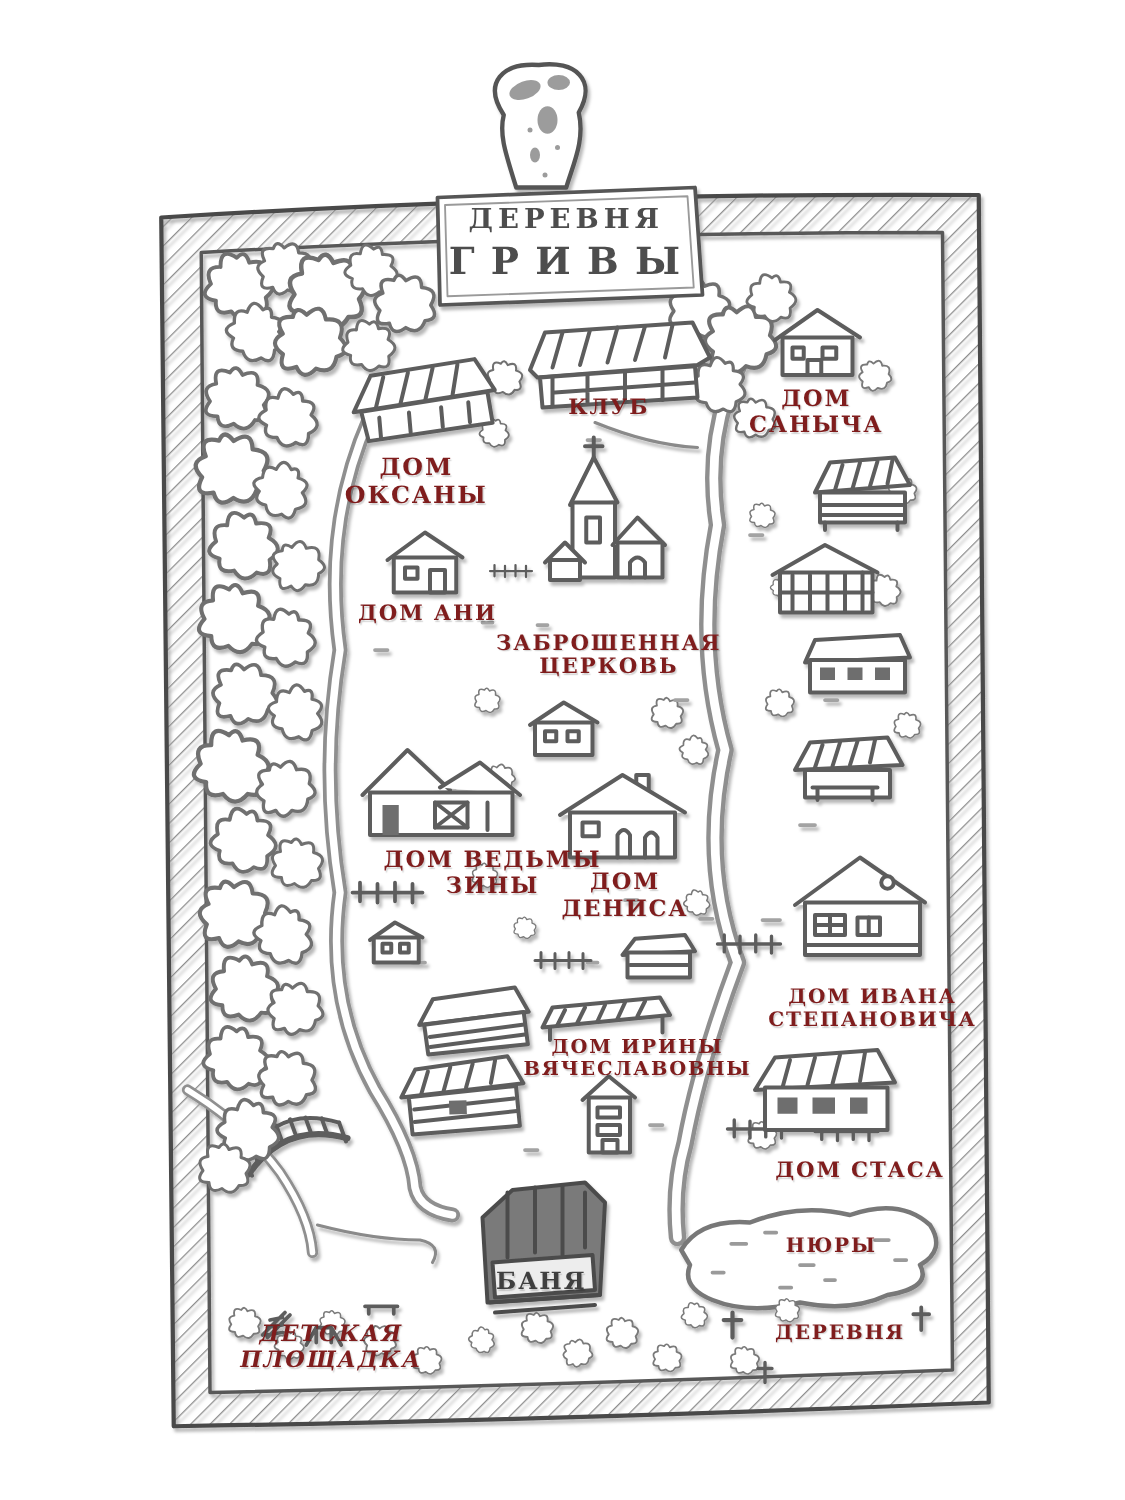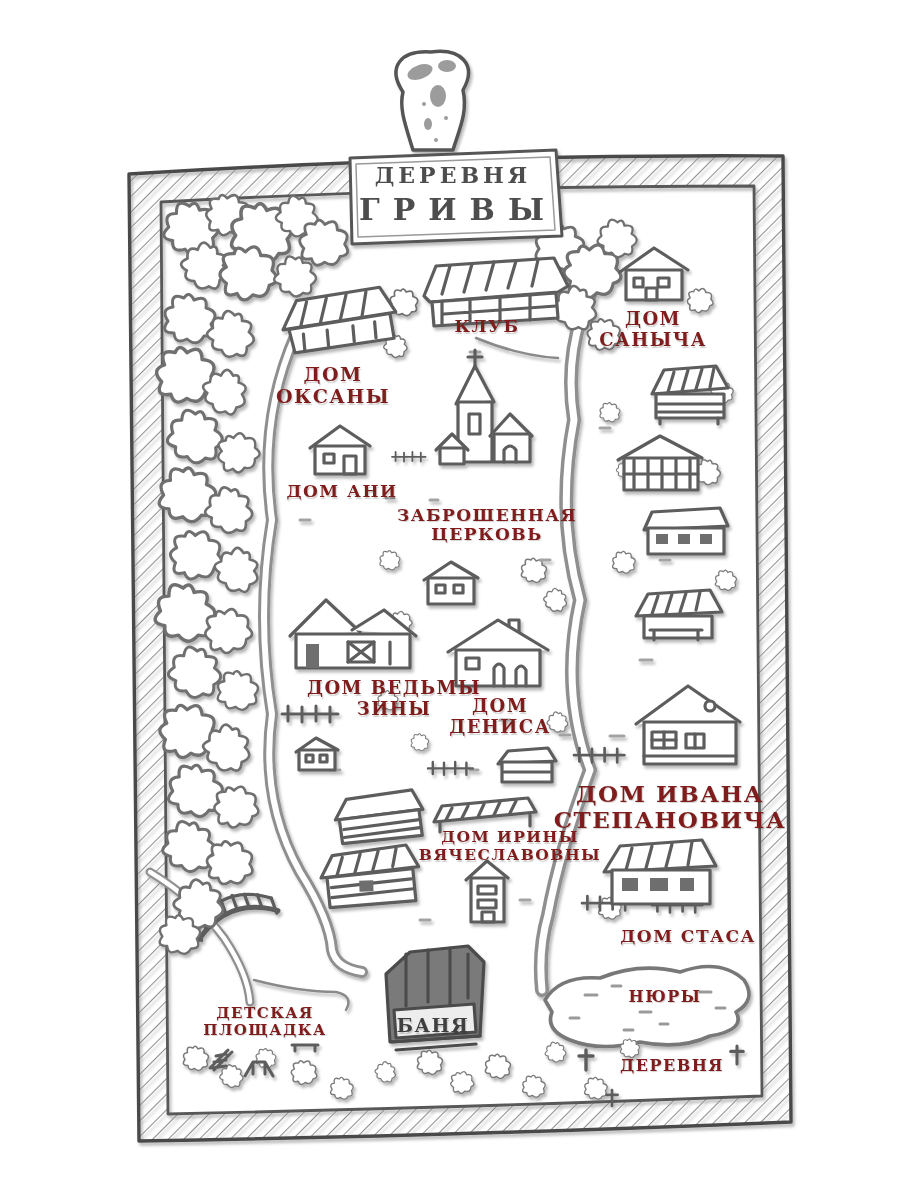--- a/index.html
+++ b/index.html
@@ -367,32 +367,32 @@
       <span>ЦЕРКОВЬ</span>
 </div>
 <div class="lbl" style="left:352px;top:699px;font-size:18px;margin-left:42px;">
   <span>ДОМ ВЕДЬМЫ</span>
       <span>ЗИНЫ</span>
 </div>
 <div class="lbl" style="left:500px;top:717px;font-size:18px;">
   <span>ДОМ</span>
       <span>ДЕНИСА</span>
 </div>
-<div class="lbl" style="left:670px;top:807px;font-size:23px;">
+<div class="lbl" style="left:698px;top:807px;font-size:16px;">
   <span>ДОМ ИВАНА</span>
       <span>СТЕПАНОВИЧА</span>
 </div>
 <div class="lbl" style="left:490px;top:846px;font-size:15.5px;margin-left:20px;">
   <span>ДОМ ИРИНЫ</span>
       <span>ВЯЧЕСЛАВОВНЫ</span>
 </div>
 <div class="lbl" style="left:647px;top:937px;font-size:17px;margin-left:41px;">
   <span>ДОМ СТАСА</span>
 </div>
-<div class="lbl" style="left:265px;top:1022px;font-size:15px;">
+<div class="lbl" style="left:265px;top:1078px;font-size:18px;font-style:italic;">
   <span>ДЕТСКАЯ</span>
       <span>ПЛОЩАДКА</span>
 </div>
 <div class="lbl" style="left:433px;top:1026px;font-size:19px;color:#3f3f3f;">
   <span>БАНЯ</span>
 </div>
 <div class="lbl" style="left:665px;top:997px;font-size:16px;">
   <span>НЮРЫ</span>
 </div>
 <div class="lbl" style="left:672px;top:1066px;font-size:16px;">

